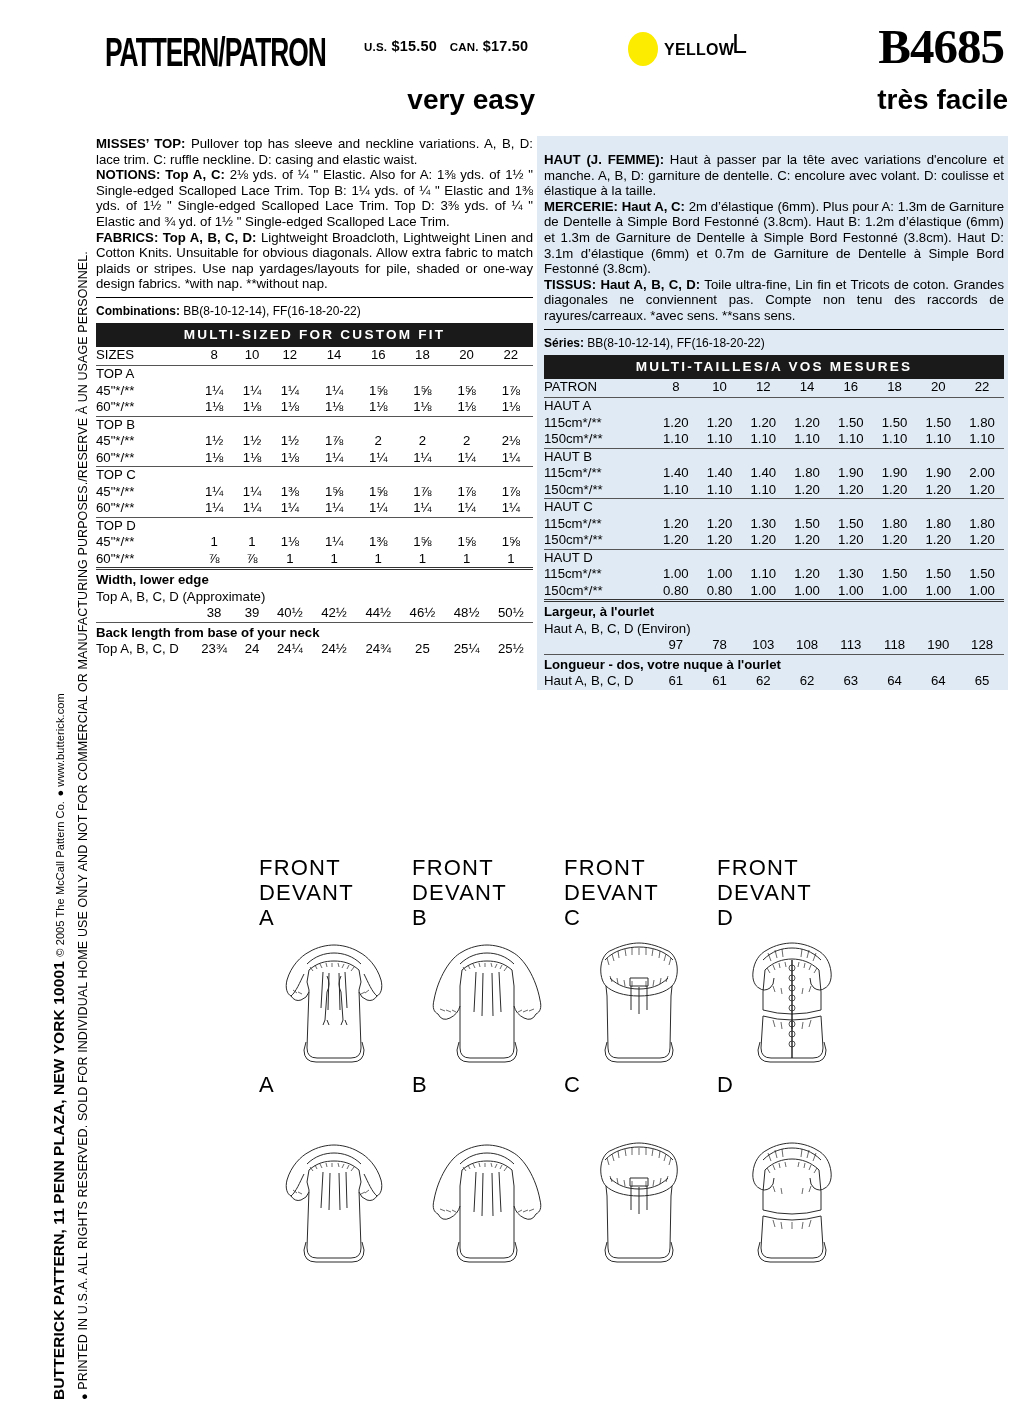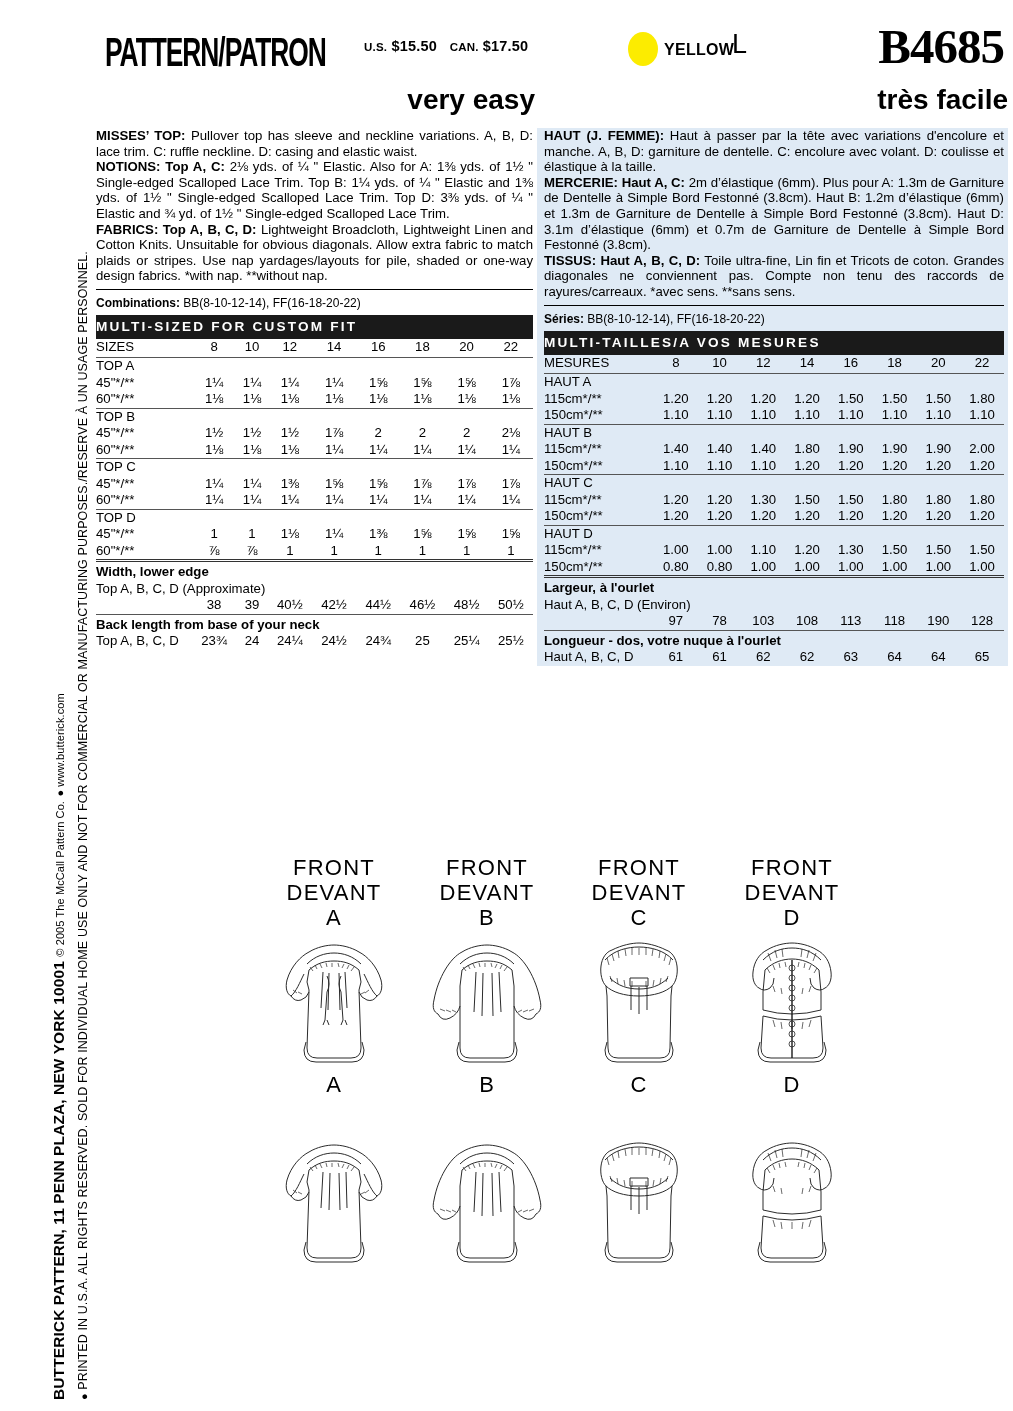--- a/index.html
+++ b/index.html
@@ -77,24 +77,24 @@
 
   
   #ease-en, #ease-fr {
     position:absolute; top:84px;
     font-size:28px; font-weight:700; text-align:right;
   }
   #ease-en { left:92px; width:443px; }
   #ease-fr { left:537px; width:471px; }
 
   
-  .col { position:absolute; top:128px; }
+  .col { position:absolute; top:136px; }
   #col-en { left:96px; width:437px; }
   #col-fr { left:537px; width:471px; background:#dfeaf5; padding-left:7px; padding-right:4px;
-            padding-top:0; }
+            padding-top:16px; }
 
   .para {
     font-size:13.2px;
     line-height:15.6px;
     text-align:justify;
     margin:0 0 0 0;
   }
   .para b { font-weight:700; }
 
   
@@ -102,37 +102,38 @@
     font-size:12px; line-height:16px; padding-top:5px;
     border-top:1.6px solid #000; margin-top:5px;
   }
   .combi b { font-weight:700; }
 
   
   .banner {
     background:#1a1a1a; color:#fff;
     font-size:13.6px; font-weight:700;
     letter-spacing:2.2px;
+    text-align:center;
     padding:4px 0 5px 0;
     margin-top:4px;
   }
 
   
   table.sz { width:100%; border-collapse:collapse; font-size:13.2px; }
   table.sz td { padding:0; line-height:16.5px; white-space:nowrap; }
   td.lbl  { text-align:left; }
   td.num  { text-align:center; }
   tr.head td { padding-bottom:2px; }
   .ruleover { border-top:1.3px solid #555; }
   .rule2 { border-top:3px double #333; }
   .grpname td { padding-top:2px; }
 
   
   #illus { position:absolute; left:92px; top:855px; width:916px; height:470px; }
-  .fig-col { position:absolute; width:150px; text-align:center; }
+  .fig-col { position:absolute; width:150px; }
   .fig-caption {
     font-family:"Liberation Sans", sans-serif;
     font-size:22px; line-height:25px; letter-spacing:1.2px;
     font-weight:400;
   }
   .fig-letter {
     font-size:22px; letter-spacing:1px; margin-top:2px;
   }
   svg { display:block; margin:0 auto; }
 </style>
@@ -382,21 +383,21 @@
 
   <div class="combi">
     <b>Séries:</b><span> BB(8-10-12-14), FF(16-18-20-22)</span>
   </div>
 
   <div class="banner">MULTI-TAILLES/A VOS MESURES</div>
 
   <table class="sz">
     <tbody id="tbody-fr">
         <tr class="head">
-          <td class="lbl" style="width:110px">MESURES</td>
+          <td class="lbl" style="width:110px">PATRON</td>
           <td class="num">8</td>
           <td class="num">10</td>
           <td class="num">12</td>
           <td class="num">14</td>
           <td class="num">16</td>
           <td class="num">18</td>
           <td class="num">20</td>
           <td class="num">22</td>
         </tr>
         <tr class="grpname">

